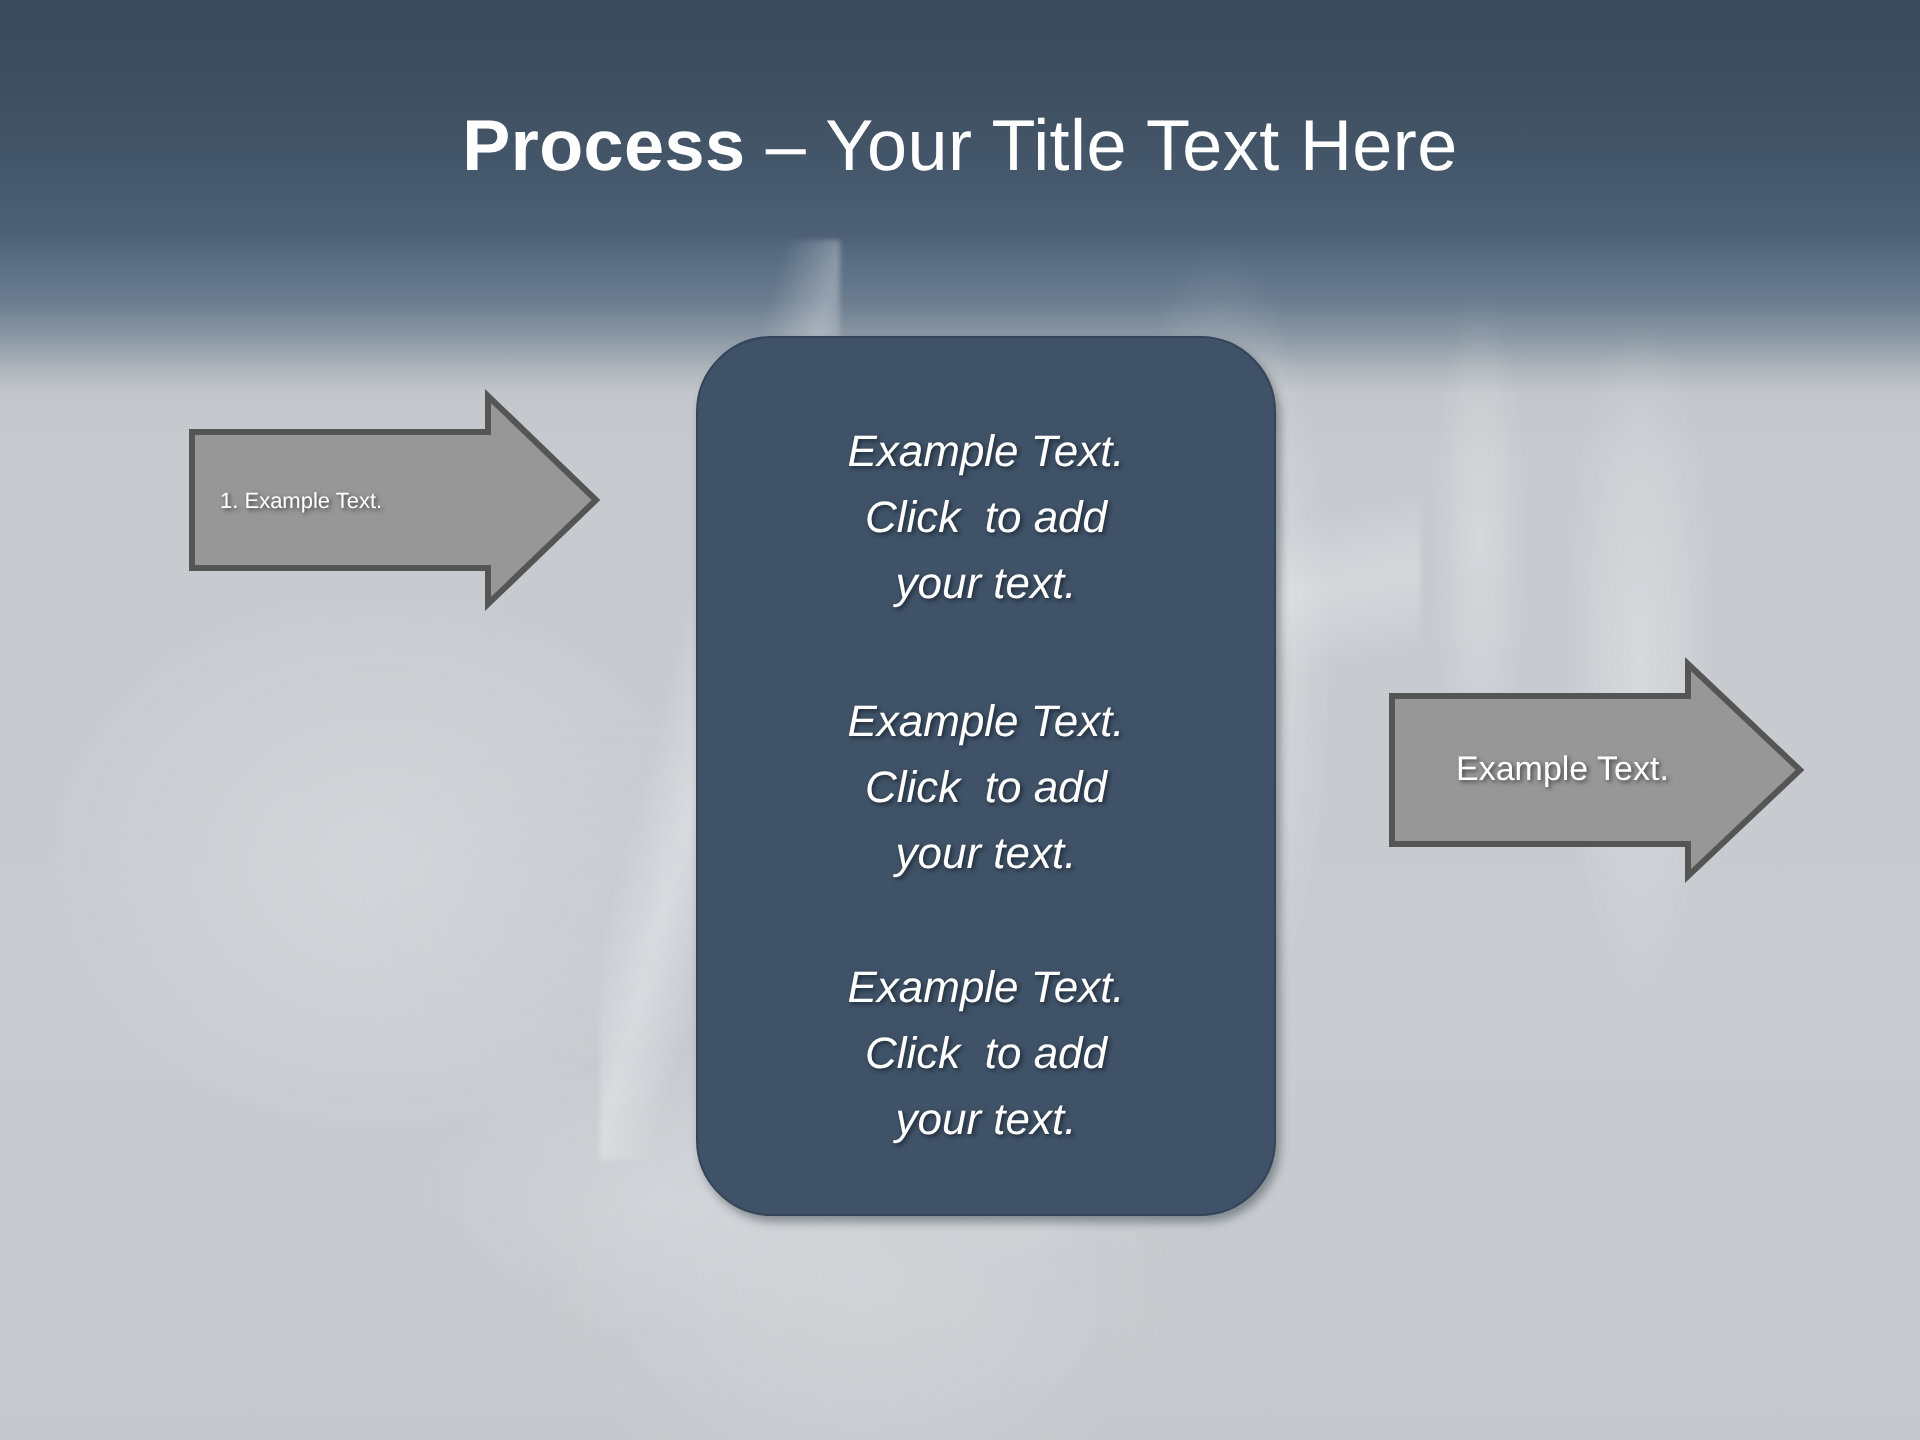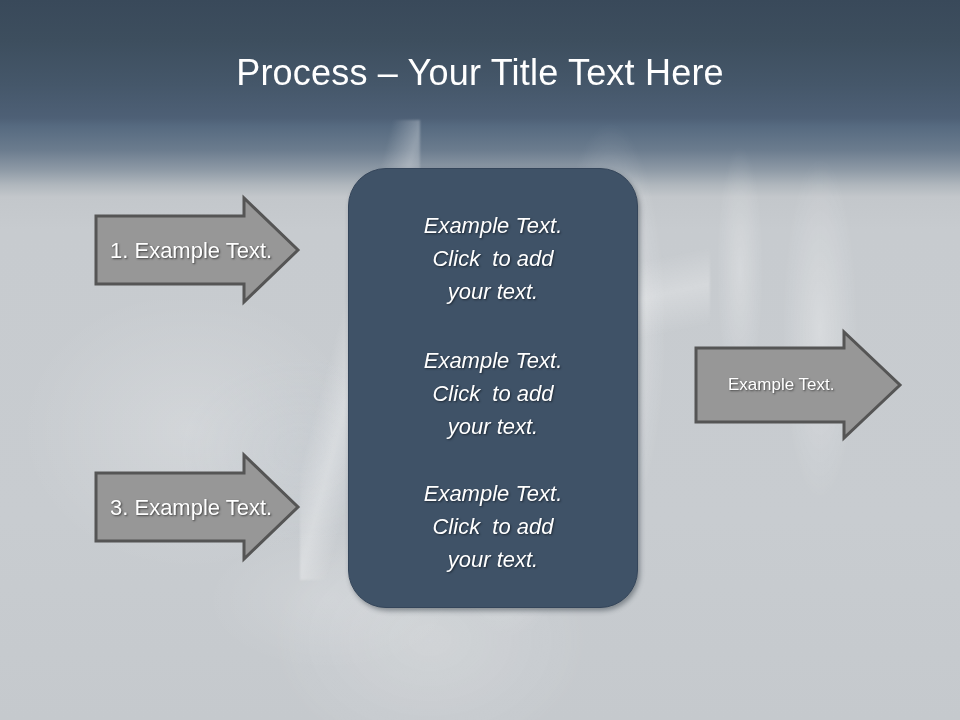--- a/index.html
+++ b/index.html
@@ -93,21 +93,21 @@
     left: 0;
     top: 50px;
     width: 960px;
     text-align: center;
     color: #ffffff;
     font-size: 36px;
     line-height: 46px;
     letter-spacing: .2px;
     white-space: nowrap;
   }
-  .title .strong { font-weight: normal; text-align: center; }
+  .title .strong { font-weight: bold; text-align: center; }
   .title .rest { font-weight: normal; margin-top: 23px; }
 
   
   .center-panel {
     position: absolute;
     left: 348px;
     top: 168px;
     width: 290px;
     height: 440px;
     background: #3f5267;
@@ -133,21 +133,21 @@
   
   .arrow {
     position: absolute;
     display: flex;
     align-items: center;
   }
   .arrow svg { position: absolute; left: 0; top: 0; overflow: visible; }
   .arrow .arrow-label {
     position: relative;
     color: #ffffff;
-    font-size: 22px;
+    font-size: 11px;
     line-height: 22px;
     text-shadow: 1px 1px 2px rgba(45,45,45,.8);
     white-space: nowrap;
   }
 
   .arrow-left { width: 206px; height: 108px; }
   .arrow-left .arrow-label { margin-left: 16px; margin-top: 1px; }
 
   #arrow-1 { left: 94px; top: 196px; }
   #arrow-2 { left: 94px; top: 328px; }
@@ -179,26 +179,20 @@
   <div class="title"><span class="strong">Process</span><span class="rest"> – Your Title Text Here</span></div>
 
   <div class="arrow arrow-left" id="arrow-1">
     <svg width="206" height="108" viewBox="0 0 206 108">
       <polygon points="2,20 150,20 150,2 204,54 150,106 150,88 2,88" fill="#979797" stroke="#555555" stroke-width="3" stroke-linejoin="miter"></polygon>
     </svg>
     <span class="arrow-label">1. Example Text.</span>
   </div>
 
 
-  <div class="arrow arrow-left" id="arrow-3">
-    <svg width="206" height="108" viewBox="0 0 206 108">
-      <polygon points="2,20 150,20 150,2 204,54 150,106 150,88 2,88" fill="#979797" stroke="#555555" stroke-width="3" stroke-linejoin="miter"></polygon>
-    </svg>
-    <span class="arrow-label">3. Example Text.</span>
-  </div>
 
   <div class="center-panel">
     <div class="panel-block b1">Example Text.
 Click  to add
 your text.</div>
     <div class="panel-block b2">Example Text.
 Click  to add
 your text.</div>
     <div class="panel-block b3">Example Text.
 Click  to add

